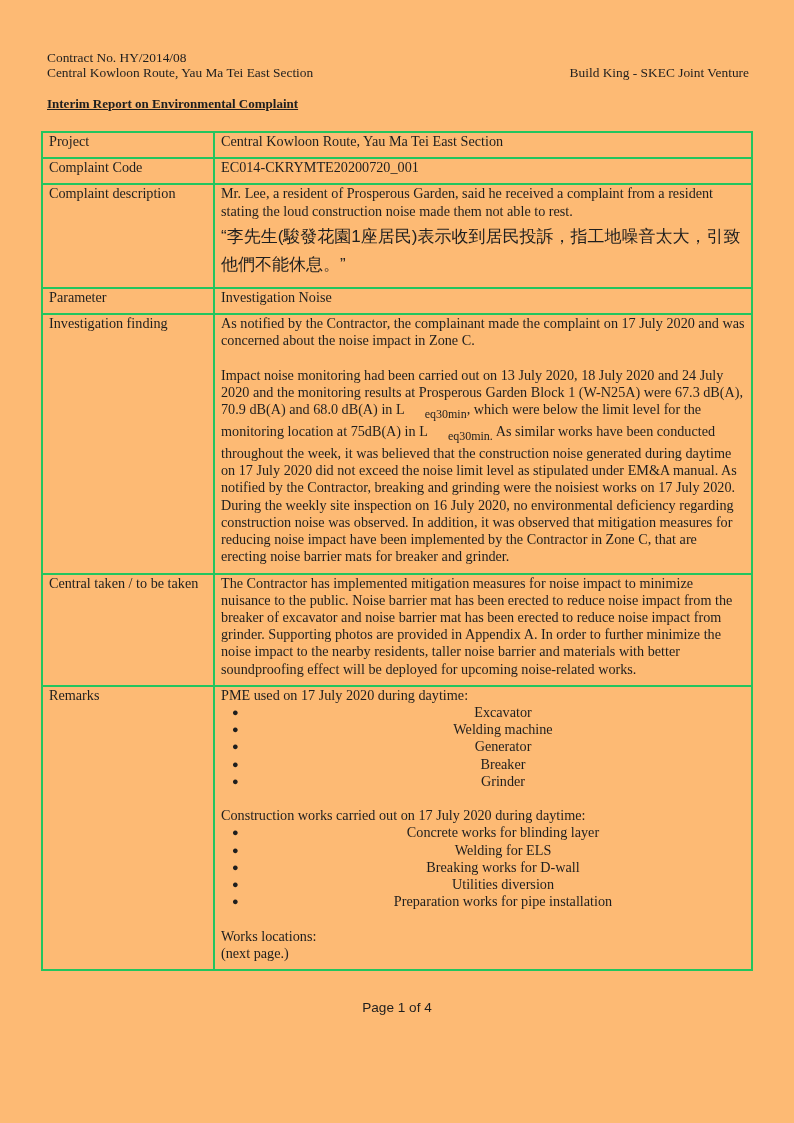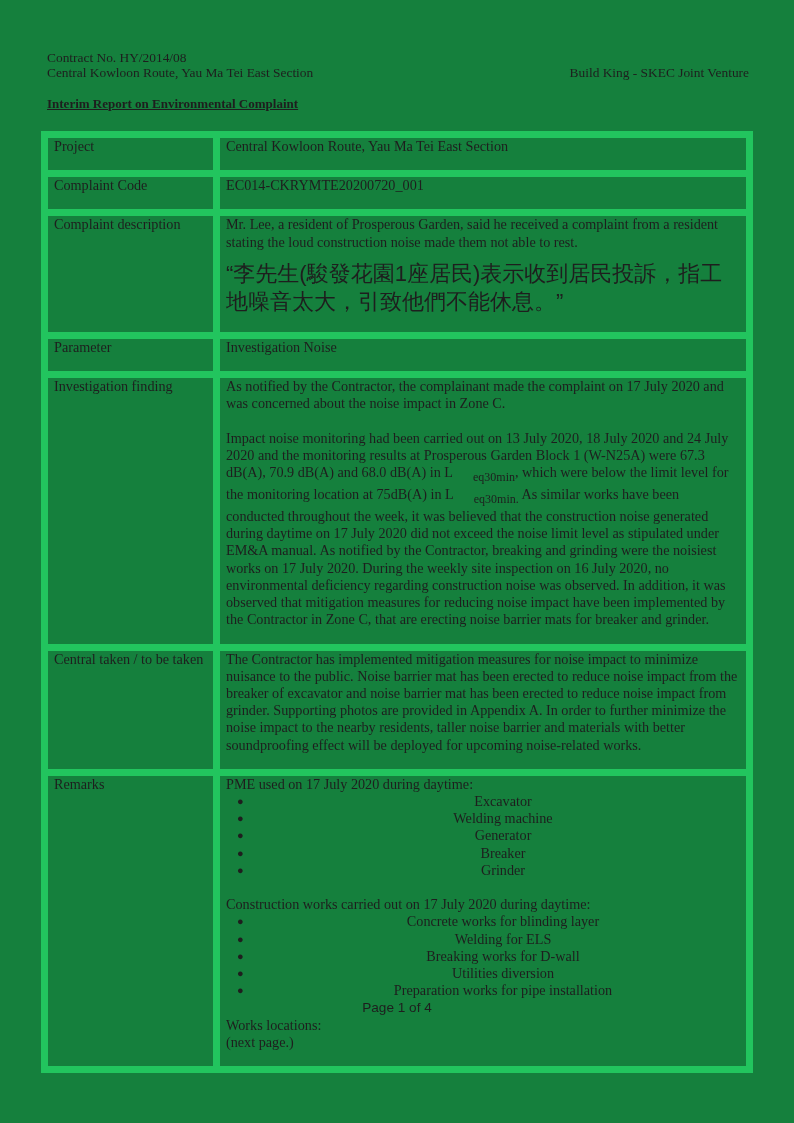--- a/index.html
+++ b/index.html
@@ -1,20 +1,20 @@
 <!DOCTYPE html>
 <html><head>
 <meta charset="utf-8">
 <style>
   html, body { margin: 0; padding: 0; background: #ffffff; }
   .page {
     position: relative;
     width: 794px;
     height: 1123px;
-    background: #15803d;
+    background: #fdba74;
     font-family: "Liberation Serif", serif;
     color: #1e1e1e;
     overflow: hidden;
   }
   .doc-header {
     position: absolute;
     top: 51px;
     left: 47px;
     right: 45px;
     font-size: 13.4px;
@@ -28,35 +28,35 @@
     margin: 0;
     font-size: 13px;
     font-weight: bold;
     text-decoration: underline;
   }
   .tables-wrap { position: absolute; top: 131px; left: 41px; }
   table { border-collapse: collapse; table-layout: fixed; }
   .report-table { width: 712px; }
   .signoff-table { width: 388px; margin-top: -1px; }
   td {
-    border: 7px solid #22c55e;
+    border: 2px solid #22c55e;
     vertical-align: top;
-    padding: 0 6px 15px 6px;
+    padding: 0 6px 7px 6px;
     font-size: 14.2px;
     line-height: 17.2px;
   }
   .lbl { white-space: nowrap; }
   .signoff-table .lbl { text-align: right; }
   p { margin: 0; }
   .gap { margin-bottom: 17.2px; }
   .zh {
     font-family: "Liberation Sans", sans-serif;
-    font-size: 22px;
+    font-size: 17px;
     line-height: 28.5px;
-    margin-top: 9px;
+    margin-top: 3px;
   }
   .bullet-item { position: relative; padding-left: 40px; text-align: center; }
   .bullet-item::before {
     content: "●";
     position: absolute;
     left: 11px;
     top: 0px;
     font-size: 11px;
   }
   .spacer { height: 17.2px; }

